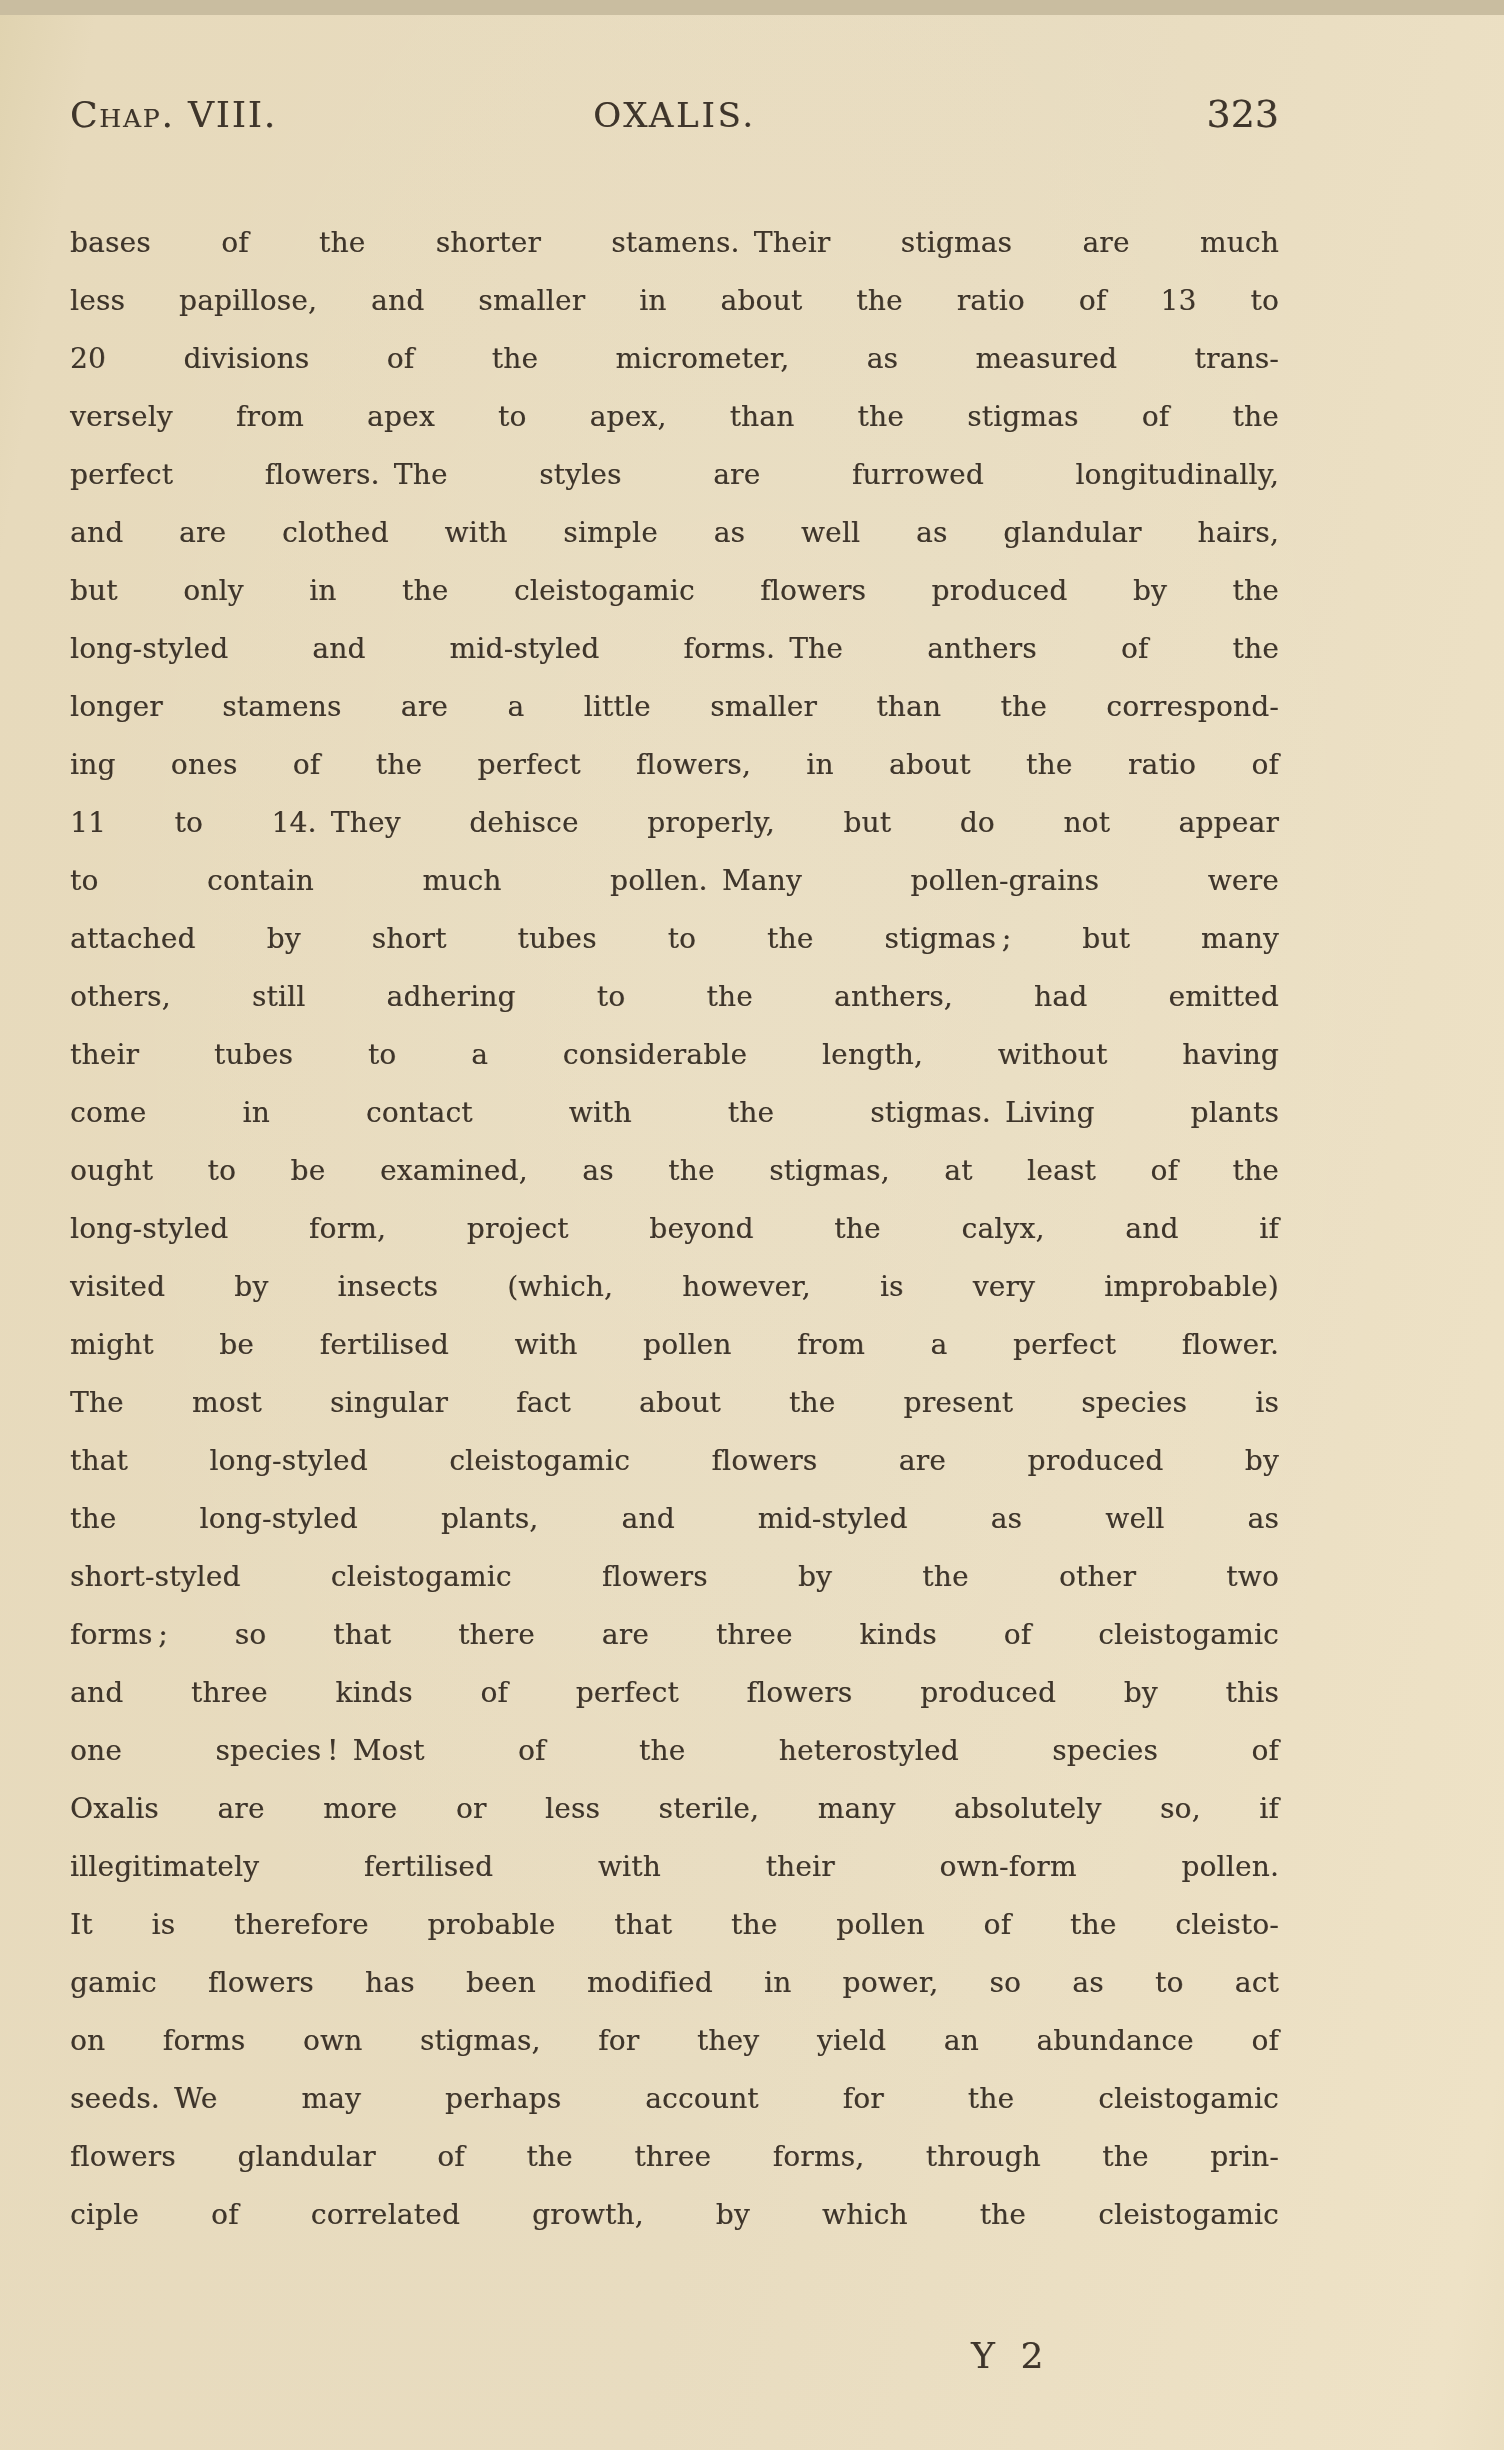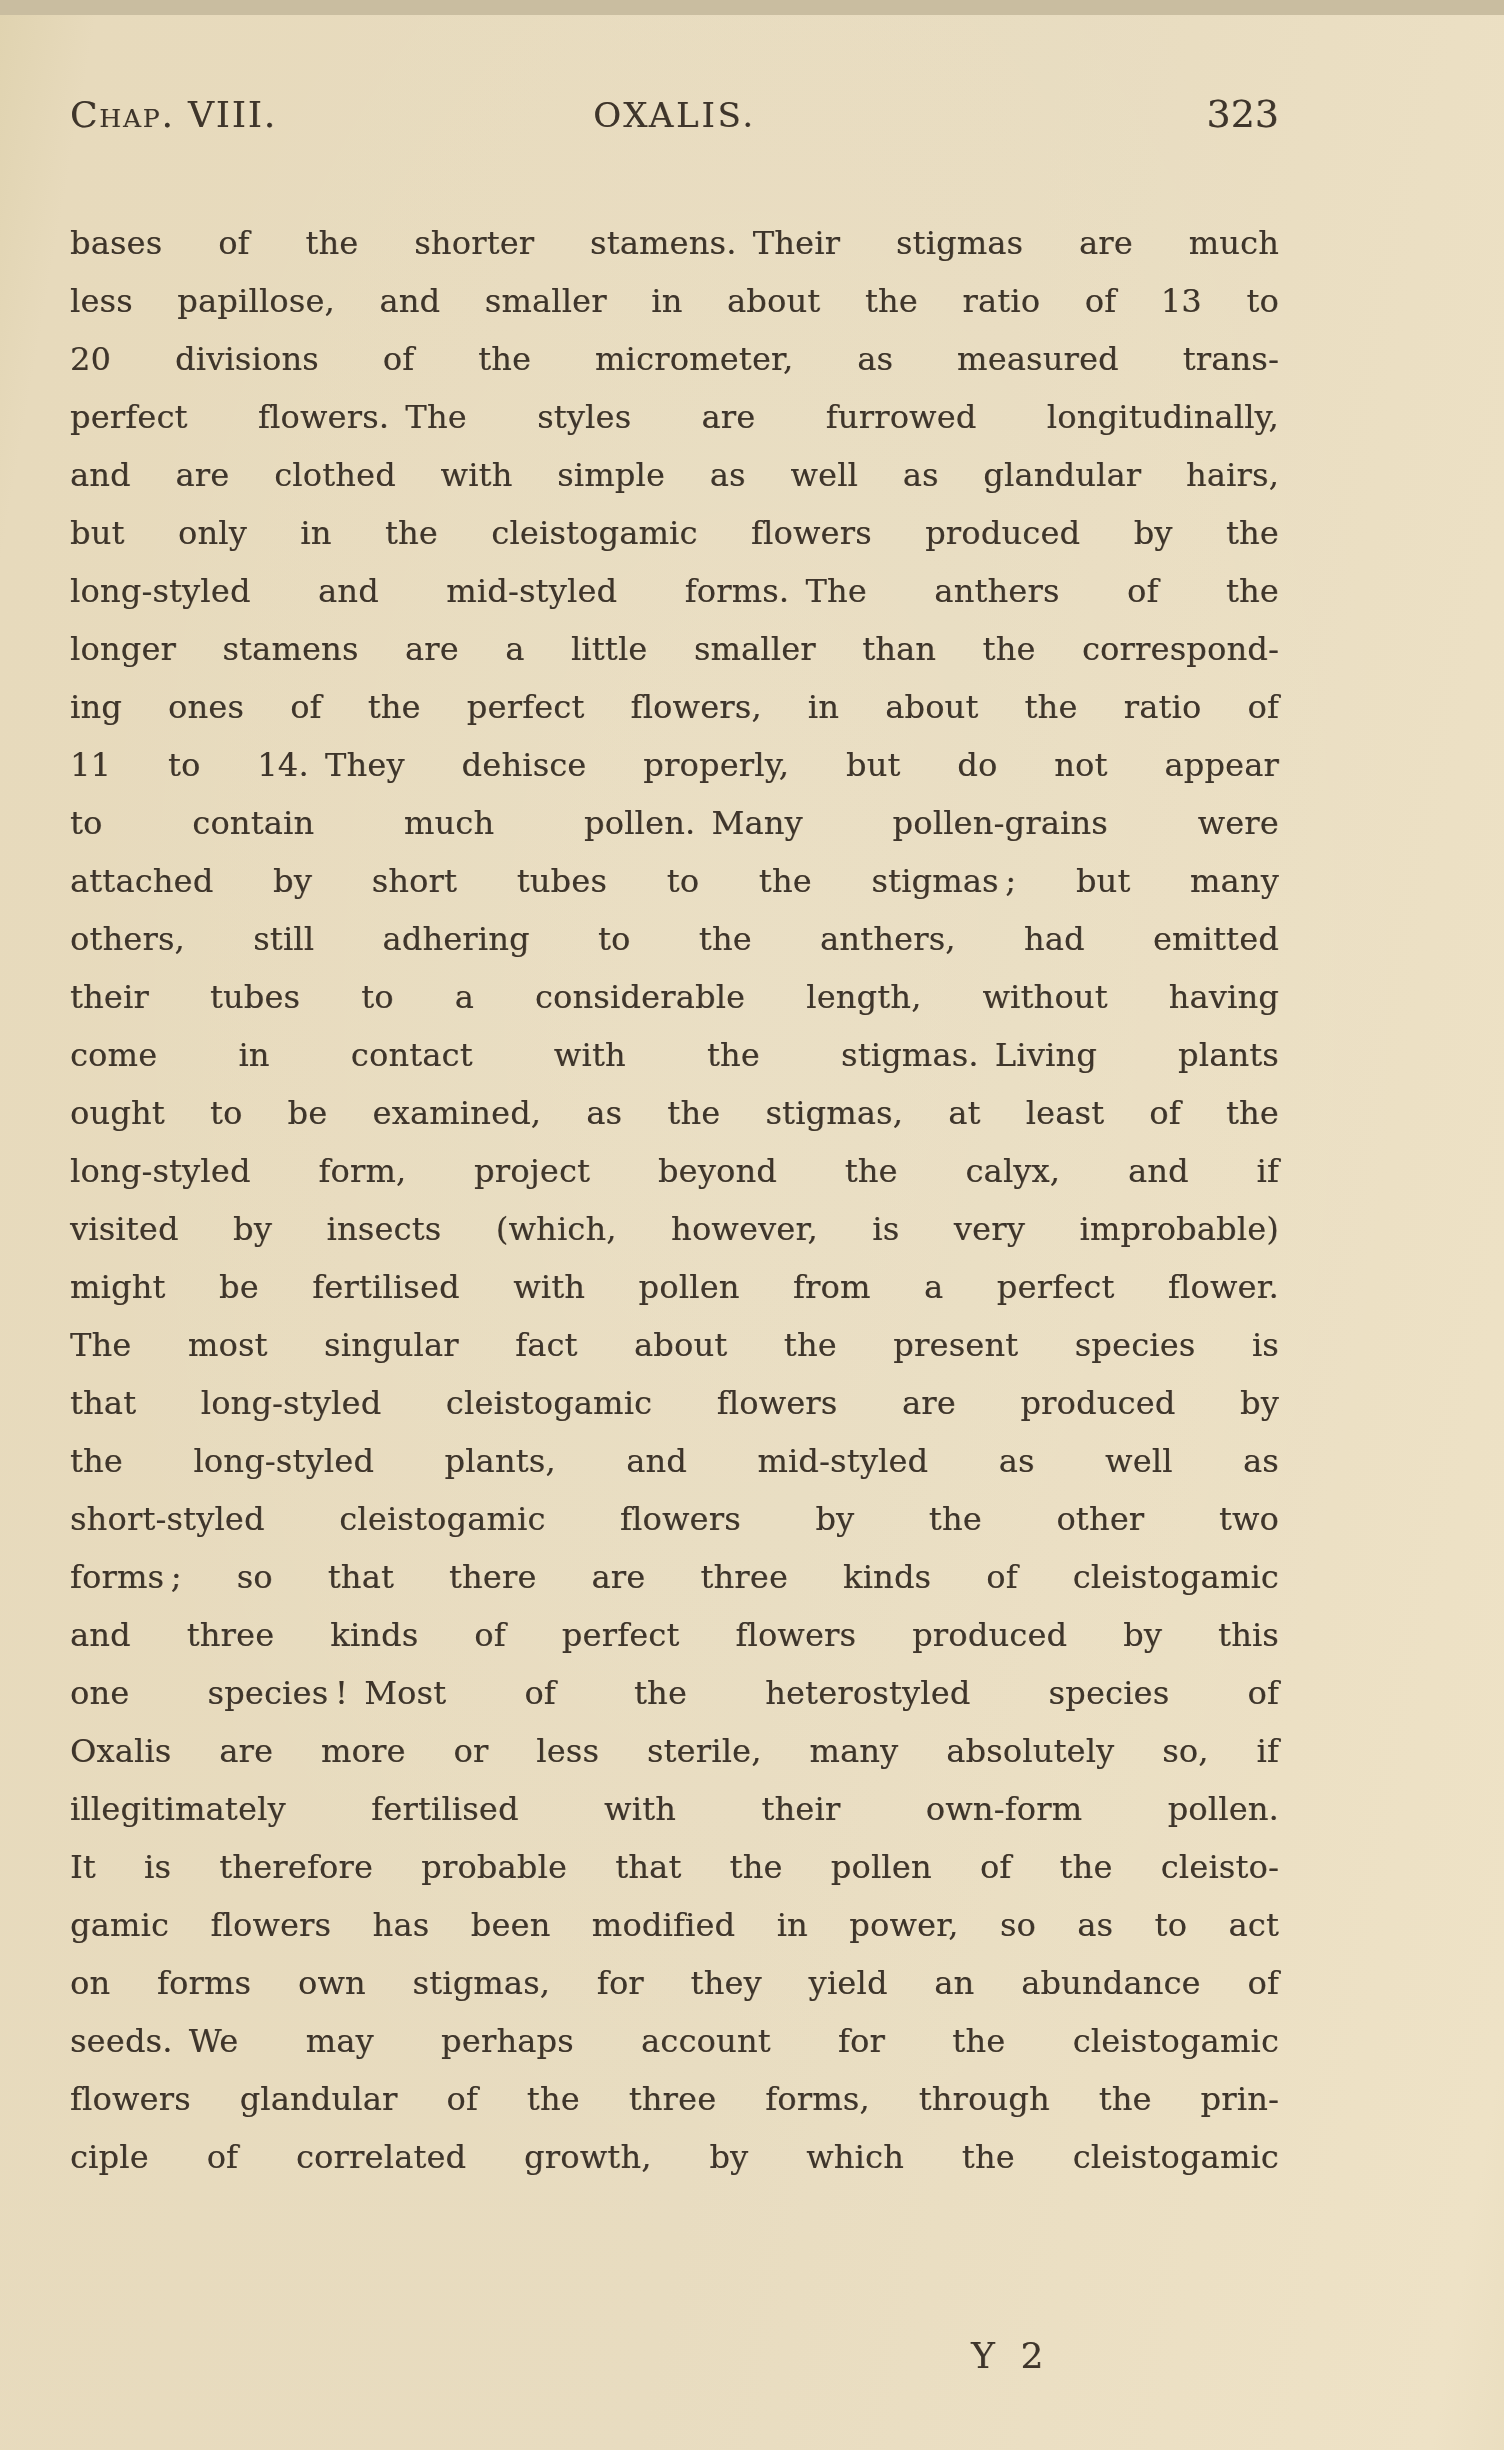--- a/index.html
+++ b/index.html
@@ -41,21 +41,21 @@
   .page-number {
     flex: 1 1 0;
     text-align: right;
     font-size: 38px;
   }
   .text-block {
     position: absolute;
     top: 199px;
     left: 70px;
     width: 1209px;
-    font-size: 32px;
+    font-size: 28px;
     letter-spacing: 0.2px;
   }
   .text-line {
     height: 58px;
     line-height: 58px;
     text-align: justify;
     text-align-last: justify;
   }
   .signature-mark {
     position: absolute;
@@ -74,20 +74,21 @@
   <div class="running-header">
     <div class="chapter-label">Chap. VIII.</div>
     <div class="running-title">OXALIS.</div>
     <div class="page-number">323</div>
   </div>
 
   <div class="text-block">
     <div class="text-line">bases of the shorter stamens. Their stigmas are much</div>
     <div class="text-line">less papillose, and smaller in about the ratio of 13 to</div>
     <div class="text-line">20 divisions of the micrometer, as measured trans-</div>
+    <div class="text-line">versely from apex to apex, than the stigmas of the</div>
     <div class="text-line">perfect flowers. The styles are furrowed longitudinally,</div>
     <div class="text-line">and are clothed with simple as well as glandular hairs,</div>
     <div class="text-line">but only in the cleistogamic flowers produced by the</div>
     <div class="text-line">long-styled and mid-styled forms. The anthers of the</div>
     <div class="text-line">longer stamens are a little smaller than the correspond-</div>
     <div class="text-line">ing ones of the perfect flowers, in about the ratio of</div>
     <div class="text-line">11 to 14. They dehisce properly, but do not appear</div>
     <div class="text-line">to contain much pollen. Many pollen-grains were</div>
     <div class="text-line">attached by short tubes to the stigmas ; but many</div>
     <div class="text-line">others, still adhering to the anthers, had emitted</div>

